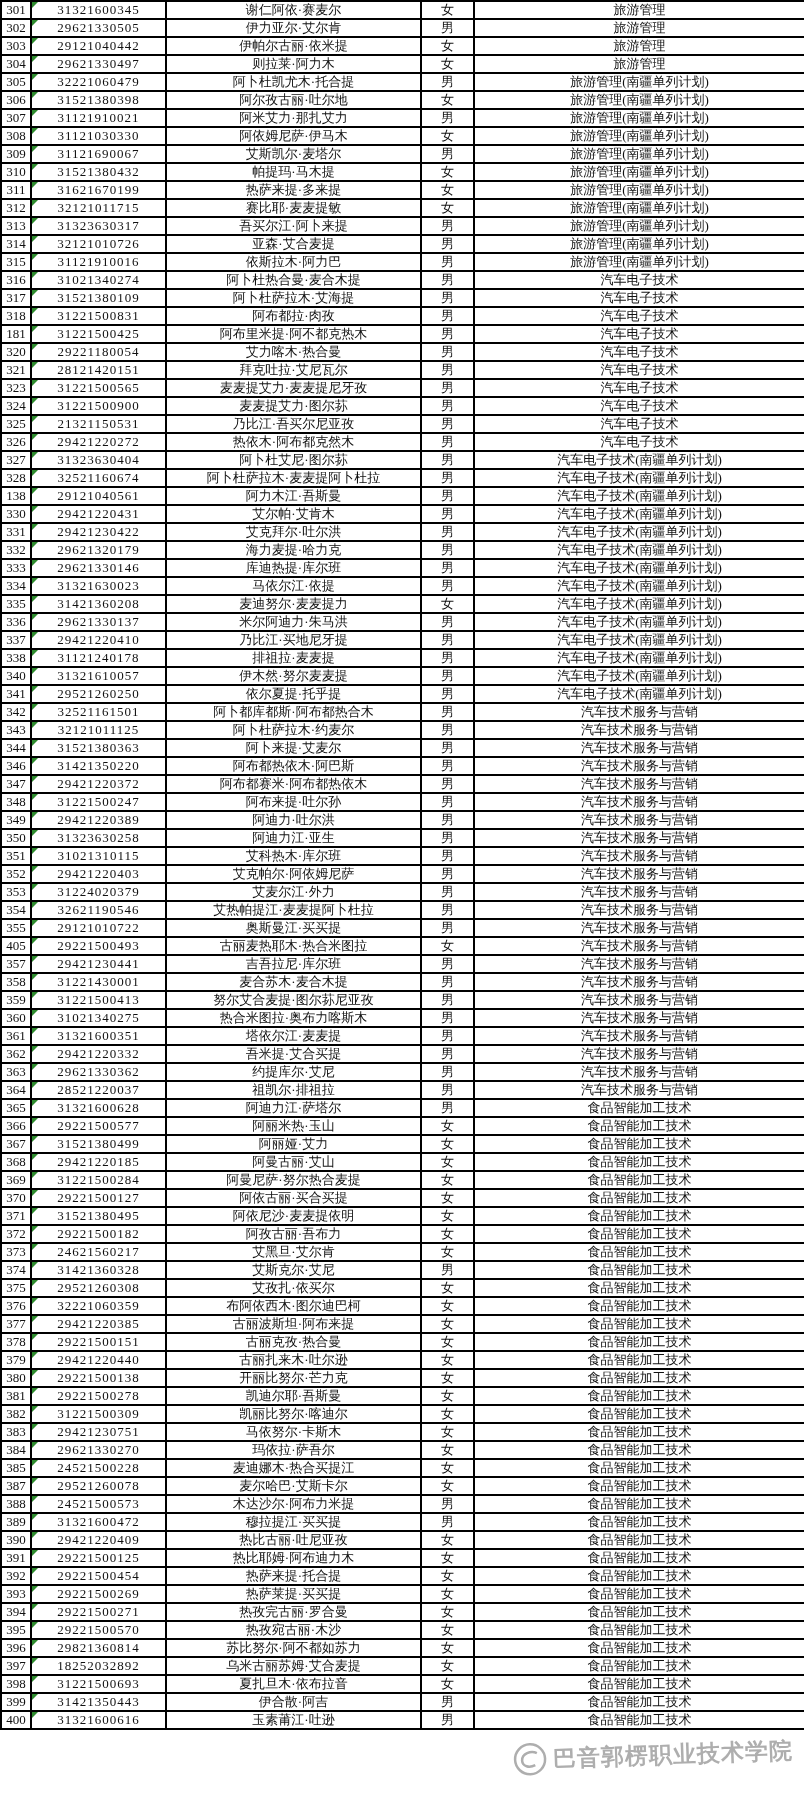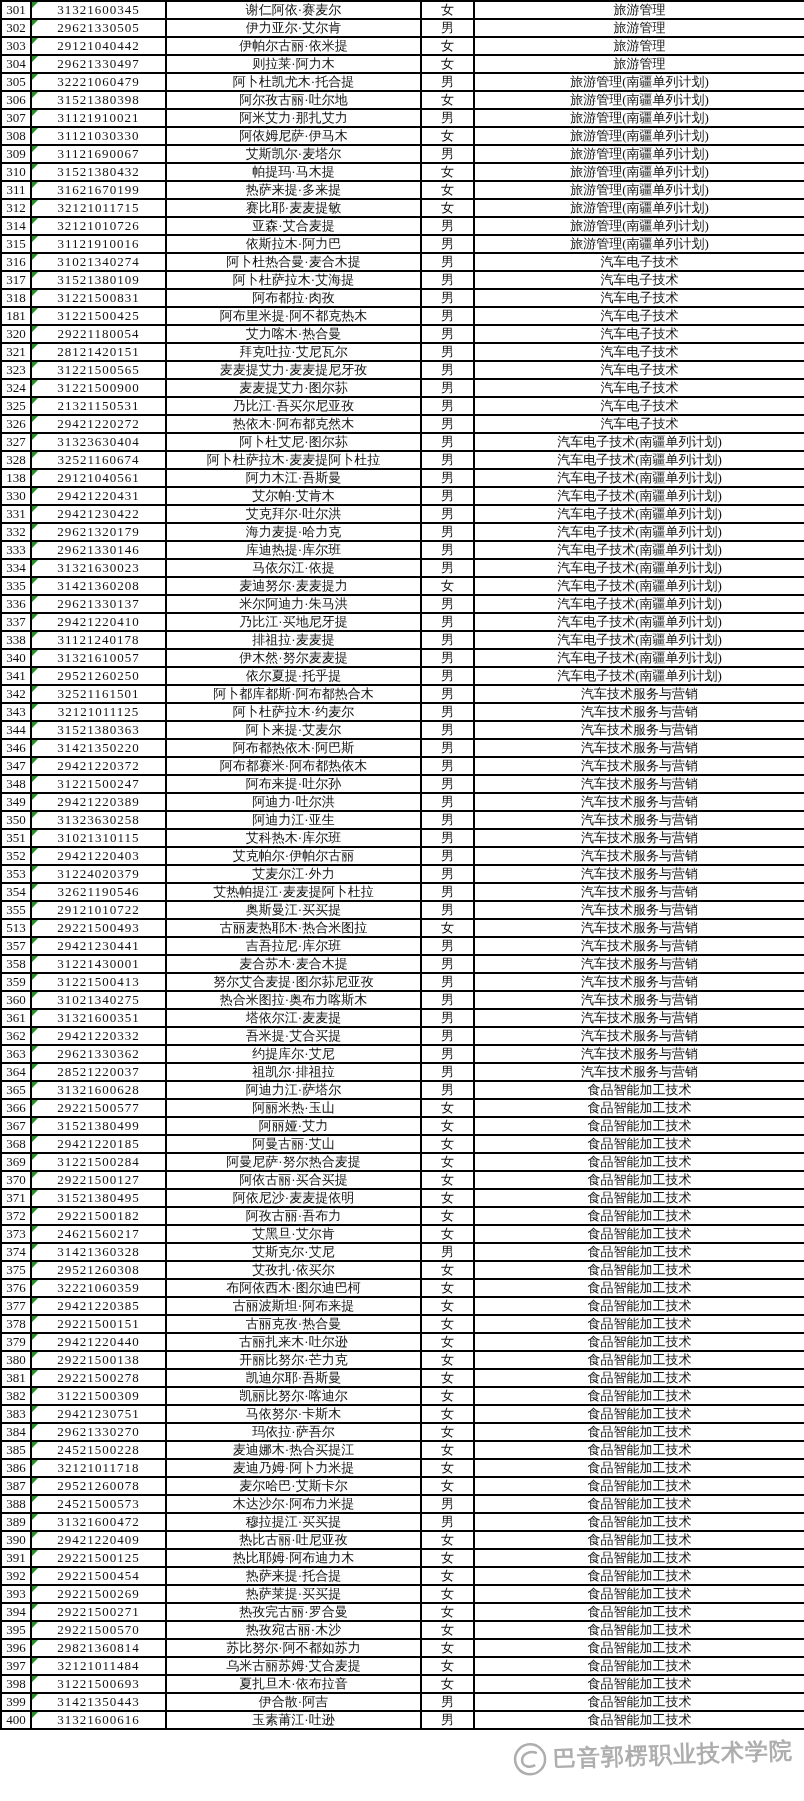--- a/index.html
+++ b/index.html
@@ -150,20 +150,27 @@
         <td class="c-major"><span class="val">旅游管理(南疆单列计划)</span></td>
       </tr>
       <tr>
         <td class="c-no"><span class="val">312</span></td>
         <td class="c-id"><span class="tri"></span><span class="val">32121011715</span></td>
         <td class="c-name"><span class="val">赛比耶·麦麦提敏</span></td>
         <td class="c-gender"><span class="val">女</span></td>
         <td class="c-major"><span class="val">旅游管理(南疆单列计划)</span></td>
       </tr>
       <tr>
+        <td class="c-no"><span class="val">313</span></td>
+        <td class="c-id"><span class="tri"></span><span class="val">31323630317</span></td>
+        <td class="c-name"><span class="val">吾买尔江·阿卜来提</span></td>
+        <td class="c-gender"><span class="val">男</span></td>
+        <td class="c-major"><span class="val">旅游管理(南疆单列计划)</span></td>
+      </tr>
+      <tr>
         <td class="c-no"><span class="val">314</span></td>
         <td class="c-id"><span class="tri"></span><span class="val">32121010726</span></td>
         <td class="c-name"><span class="val">亚森·艾合麦提</span></td>
         <td class="c-gender"><span class="val">男</span></td>
         <td class="c-major"><span class="val">旅游管理(南疆单列计划)</span></td>
       </tr>
       <tr>
         <td class="c-no"><span class="val">315</span></td>
         <td class="c-id"><span class="tri"></span><span class="val">31121910016</span></td>
         <td class="c-name"><span class="val">依斯拉木·阿力巴</span></td>
@@ -397,21 +404,21 @@
       <tr>
         <td class="c-no"><span class="val">351</span></td>
         <td class="c-id"><span class="tri"></span><span class="val">31021310115</span></td>
         <td class="c-name"><span class="val">艾科热木·库尔班</span></td>
         <td class="c-gender"><span class="val">男</span></td>
         <td class="c-major"><span class="val">汽车技术服务与营销</span></td>
       </tr>
       <tr>
         <td class="c-no"><span class="val">352</span></td>
         <td class="c-id"><span class="tri"></span><span class="val">29421220403</span></td>
-        <td class="c-name"><span class="val">艾克帕尔·伊帕尔古丽</span></td>
+        <td class="c-name"><span class="val">艾克帕尔·阿依姆尼萨</span></td>
         <td class="c-gender"><span class="val">男</span></td>
         <td class="c-major"><span class="val">汽车技术服务与营销</span></td>
       </tr>
       <tr>
         <td class="c-no"><span class="val">353</span></td>
         <td class="c-id"><span class="tri"></span><span class="val">31224020379</span></td>
         <td class="c-name"><span class="val">艾麦尔江·外力</span></td>
         <td class="c-gender"><span class="val">男</span></td>
         <td class="c-major"><span class="val">汽车技术服务与营销</span></td>
       </tr>
@@ -423,21 +430,21 @@
         <td class="c-major"><span class="val">汽车技术服务与营销</span></td>
       </tr>
       <tr>
         <td class="c-no"><span class="val">355</span></td>
         <td class="c-id"><span class="tri"></span><span class="val">29121010722</span></td>
         <td class="c-name"><span class="val">奥斯曼江·买买提</span></td>
         <td class="c-gender"><span class="val">男</span></td>
         <td class="c-major"><span class="val">汽车技术服务与营销</span></td>
       </tr>
       <tr>
-        <td class="c-no"><span class="val">513</span></td>
+        <td class="c-no"><span class="val">405</span></td>
         <td class="c-id"><span class="tri"></span><span class="val">29221500493</span></td>
         <td class="c-name"><span class="val">古丽麦热耶木·热合米图拉</span></td>
         <td class="c-gender"><span class="val">女</span></td>
         <td class="c-major"><span class="val">汽车技术服务与营销</span></td>
       </tr>
       <tr>
         <td class="c-no"><span class="val">357</span></td>
         <td class="c-id"><span class="tri"></span><span class="val">29421230441</span></td>
         <td class="c-name"><span class="val">吉吾拉尼·库尔班</span></td>
         <td class="c-gender"><span class="val">男</span></td>
@@ -633,27 +640,20 @@
         <td class="c-major"><span class="val">食品智能加工技术</span></td>
       </tr>
       <tr>
         <td class="c-no"><span class="val">385</span></td>
         <td class="c-id"><span class="tri"></span><span class="val">24521500228</span></td>
         <td class="c-name"><span class="val">麦迪娜木·热合买提江</span></td>
         <td class="c-gender"><span class="val">女</span></td>
         <td class="c-major"><span class="val">食品智能加工技术</span></td>
       </tr>
       <tr>
-        <td class="c-no"><span class="val">386</span></td>
-        <td class="c-id"><span class="tri"></span><span class="val">32121011718</span></td>
-        <td class="c-name"><span class="val">麦迪乃姆·阿卜力米提</span></td>
-        <td class="c-gender"><span class="val">女</span></td>
-        <td class="c-major"><span class="val">食品智能加工技术</span></td>
-      </tr>
-      <tr>
         <td class="c-no"><span class="val">387</span></td>
         <td class="c-id"><span class="tri"></span><span class="val">29521260078</span></td>
         <td class="c-name"><span class="val">麦尔哈巴·艾斯卡尔</span></td>
         <td class="c-gender"><span class="val">女</span></td>
         <td class="c-major"><span class="val">食品智能加工技术</span></td>
       </tr>
       <tr>
         <td class="c-no"><span class="val">388</span></td>
         <td class="c-id"><span class="tri"></span><span class="val">24521500573</span></td>
         <td class="c-name"><span class="val">木达沙尔·阿布力米提</span></td>
@@ -711,21 +711,21 @@
       </tr>
       <tr>
         <td class="c-no"><span class="val">396</span></td>
         <td class="c-id"><span class="tri"></span><span class="val">29821360814</span></td>
         <td class="c-name"><span class="val">苏比努尔·阿不都如苏力</span></td>
         <td class="c-gender"><span class="val">女</span></td>
         <td class="c-major"><span class="val">食品智能加工技术</span></td>
       </tr>
       <tr>
         <td class="c-no"><span class="val">397</span></td>
-        <td class="c-id"><span class="tri"></span><span class="val">32121011484</span></td>
+        <td class="c-id"><span class="tri"></span><span class="val">18252032892</span></td>
         <td class="c-name"><span class="val">乌米古丽苏姆·艾合麦提</span></td>
         <td class="c-gender"><span class="val">女</span></td>
         <td class="c-major"><span class="val">食品智能加工技术</span></td>
       </tr>
       <tr>
         <td class="c-no"><span class="val">398</span></td>
         <td class="c-id"><span class="tri"></span><span class="val">31221500693</span></td>
         <td class="c-name"><span class="val">夏扎旦木·依布拉音</span></td>
         <td class="c-gender"><span class="val">女</span></td>
         <td class="c-major"><span class="val">食品智能加工技术</span></td>

